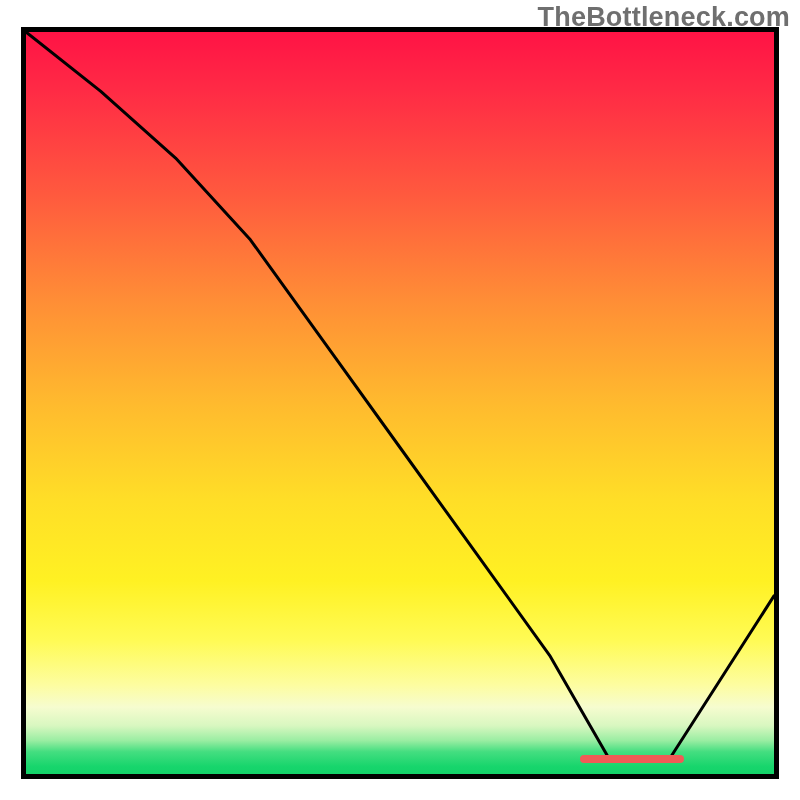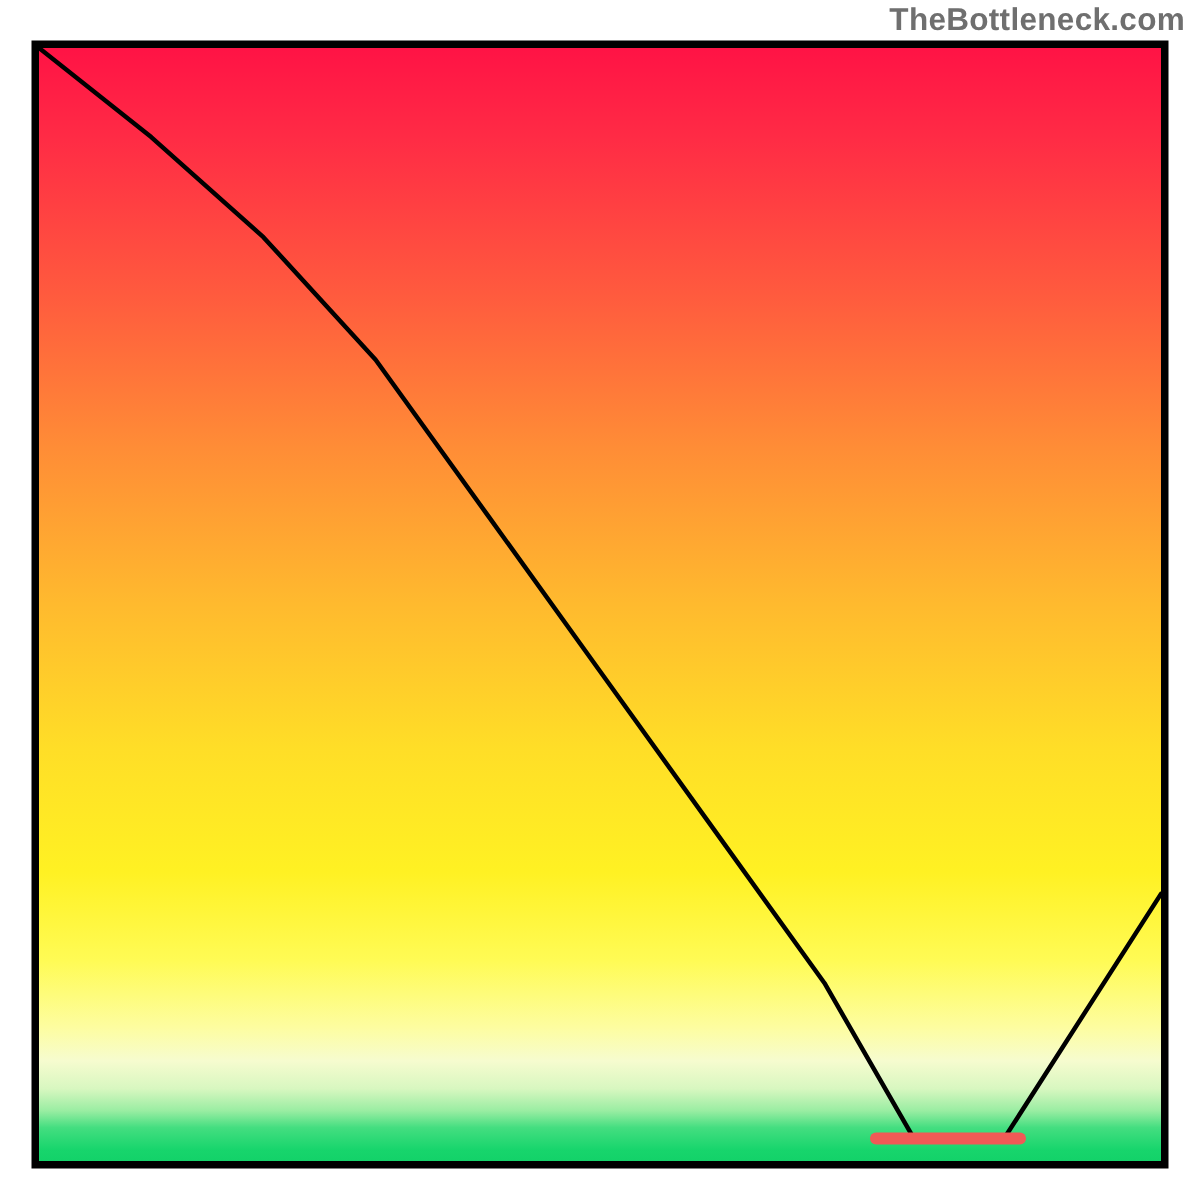--- a/index.html
+++ b/index.html
@@ -13,21 +13,21 @@
   }
   .wrap {
     position: relative;
     width: 800px;
     height: 800px;
   }
   .watermark {
     position: absolute;
     top: 2px;
     right: 10px;
-    font-size: 21px;
+    font-size: 27px;
     font-weight: bold;
     color: #6f6f6f;
     letter-spacing: 0.2px;
   }
   .plot-area {
     position: absolute;
     left: 21px;
     top: 27px;
     width: 758px;
     height: 752px;

